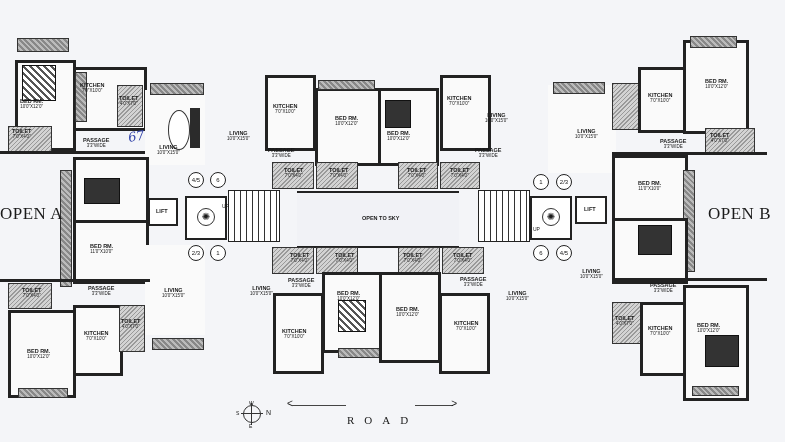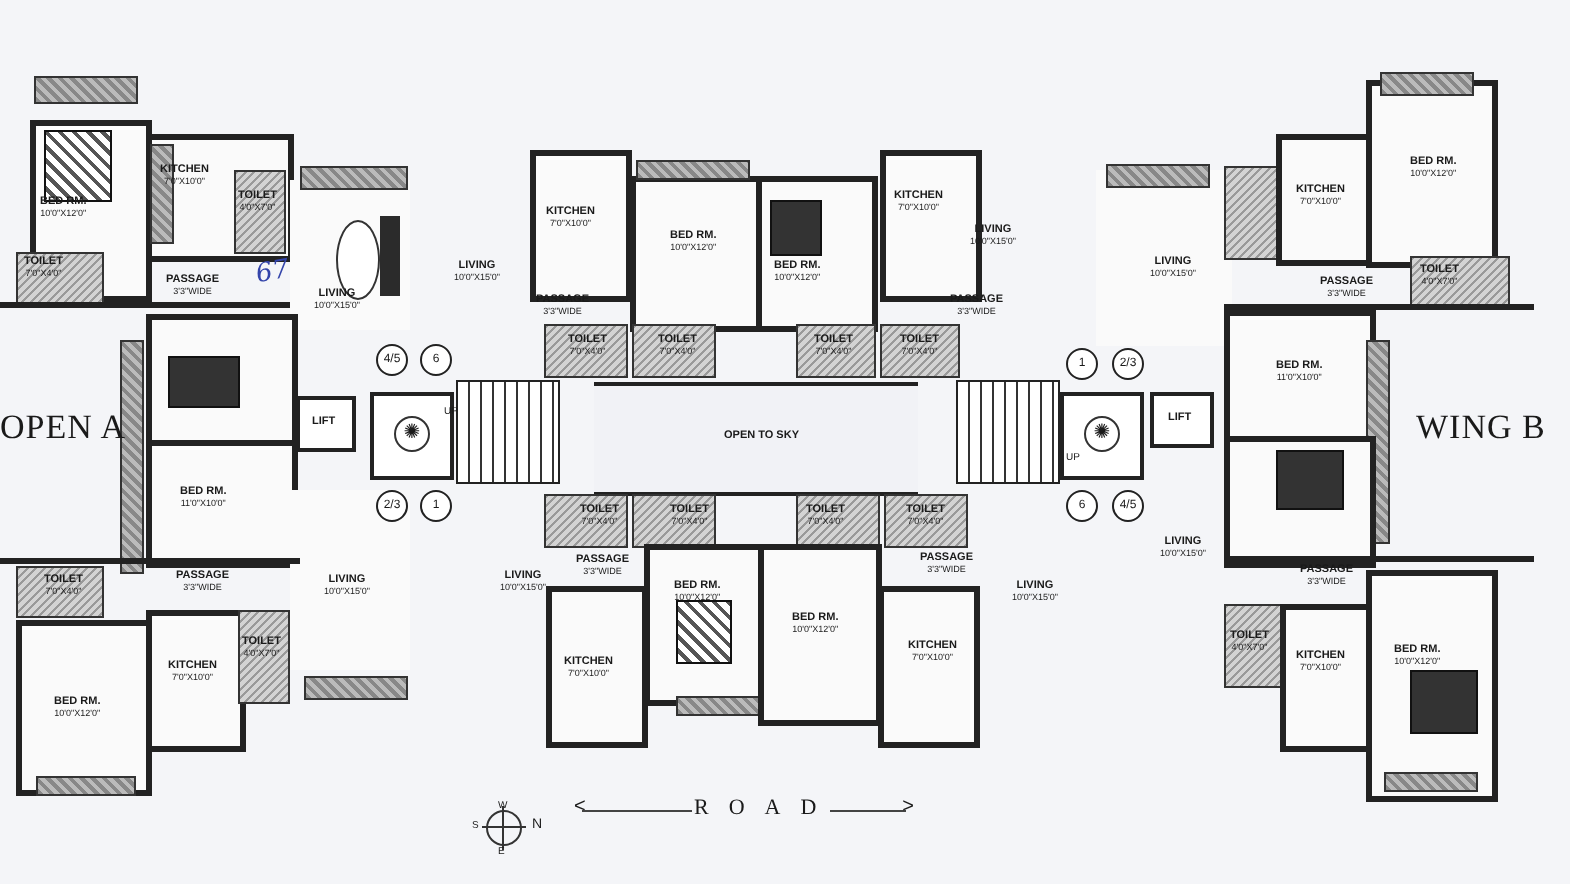--- a/index.html
+++ b/index.html
@@ -13,21 +13,21 @@
   .lbl .dim{display:block;font-weight:normal;font-size:4.5px;}
   .big{position:absolute;font-family:"Liberation Serif",serif;font-size:17px;letter-spacing:0.5px;}
   .circle{position:absolute;width:14px;height:14px;border:1px solid #222;border-radius:50%;font-size:6px;text-align:center;line-height:14px;background:#fff;}
   .stairs{position:absolute;background:repeating-linear-gradient(90deg,#fff 0 5px,#333 5px 6px);border:1px solid #222;}
   .lift{position:absolute;border:2px solid #222;background:#fff;}
   .bed{position:absolute;background:#333;border:1px solid #111;}
   .sofa{position:absolute;background:#2b2b2b;}
   .rug{position:absolute;border:1px solid #333;border-radius:50%;background:#fff;}
   .road{position:absolute;left:287px;top:398px;width:170px;height:14px;}
   .road-line{position:absolute;top:7px;height:1px;background:#444;}
-  .road-text{position:absolute;left:43px;top:0;font-family:"Liberation Serif",serif;font-size:11px;letter-spacing:10px;}
+  .road-text{position:absolute;left:43px;top:16px;font-family:"Liberation Serif",serif;font-size:11px;letter-spacing:10px;}
   .hand{position:absolute;left:128px;top:128px;color:#3344aa;font-family:"DejaVu Serif",serif;font-size:13px;font-style:italic;transform:rotate(-10deg);}
   .compass{position:absolute;left:243px;top:405px;width:16px;height:16px;border:1px solid #333;border-radius:50%;}
   .compass .h{position:absolute;left:-3px;top:7px;width:22px;height:1px;background:#333;}
   .compass .v{position:absolute;left:7px;top:-3px;width:1px;height:22px;background:#333;}
   .cl{position:absolute;font-size:5px;}
 </style>
 </head>
 <body>
 
 <div class="plan">
@@ -172,21 +172,21 @@
   <div class="lbl" style="left:705px;top:78px;"><span>BED RM.</span><span class="dim">10'0"X12'0"</span></div>
   <div class="toilet" style="left:705px;top:128px;width:48px;height:24px;"></div>
   <div class="lbl" style="left:710px;top:132px;"><span>TOILET</span><span class="dim">4'0"X7'0"</span></div>
   <div class="lbl" style="left:660px;top:138px;"><span>PASSAGE</span><span class="dim">3'3"WIDE</span></div>
   <div class="wall" style="left:612px;top:152px;width:155px;height:3px;"></div>
 
   <div class="room" style="left:612px;top:155px;width:70px;height:60px;border:3px solid #222;"></div>
   <div class="lbl" style="left:638px;top:180px;"><span>BED RM.</span><span class="dim">11'0"X10'0"</span></div>
   <div class="hatch" style="left:683px;top:170px;width:10px;height:100px;"></div>
 
-  <div class="big" style="left:708px;top:204px;">WING B</div>
+  <div class="big" style="left:708px;top:204px;">OPEN B</div>
 
   <div class="room" style="left:612px;top:218px;width:70px;height:60px;border:3px solid #222;"></div>
   <div class="bed" style="left:638px;top:225px;width:32px;height:28px;"></div>
 
   <div class="lbl" style="left:580px;top:268px;"><span>LIVING</span><span class="dim">10'0"X15'0"</span></div>
   <div class="lbl" style="left:650px;top:282px;"><span>PASSAGE</span><span class="dim">3'3"WIDE</span></div>
   <div class="wall" style="left:612px;top:278px;width:155px;height:3px;"></div>
 
   <div class="toilet" style="left:612px;top:302px;width:28px;height:40px;"></div>
   <div class="lbl" style="left:615px;top:315px;"><span>TOILET</span><span class="dim">4'0"X7'0"</span></div>

